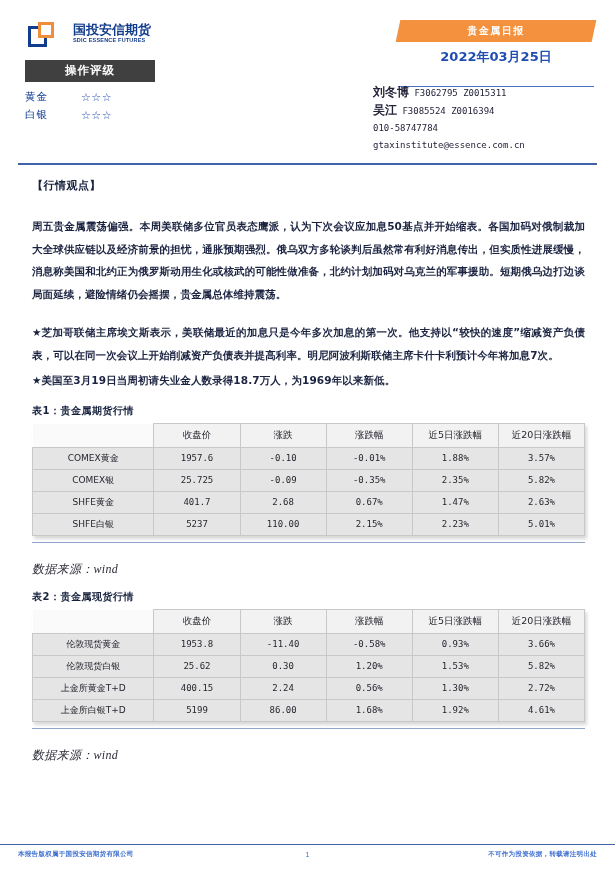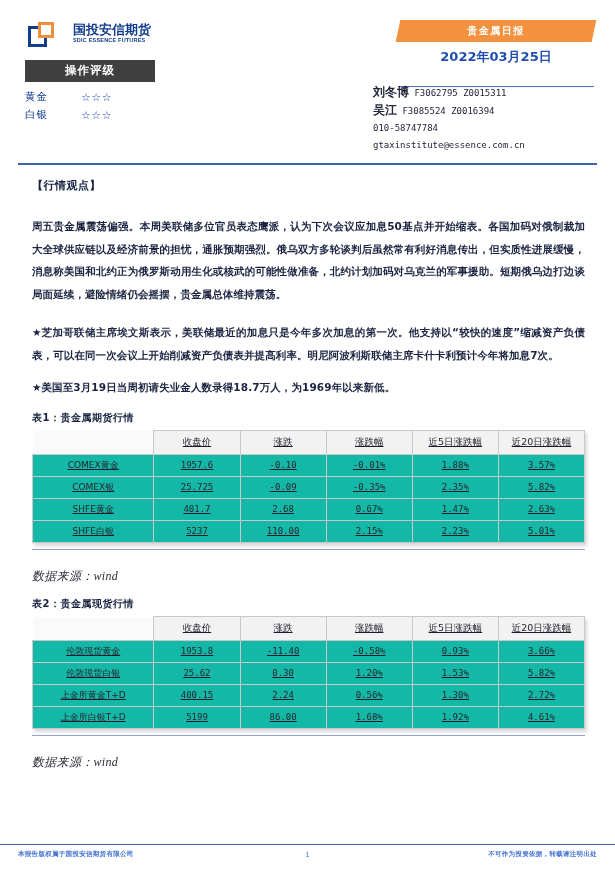--- a/index.html
+++ b/index.html
@@ -190,39 +190,38 @@
   .para {
     font-family: "DejaVu Sans", sans-serif;
     font-weight: bold;
     font-size: 10.5px;
     line-height: 22.5px;
     color: #1b2340;
     text-align: justify;
     margin: 0 0 16px 0;
     letter-spacing: 0.1px;
   }
-  .para.bullet { margin-bottom: 10px; }
+  .para.bullet { margin-bottom: 3px; }
   .para.last { margin-bottom: 0; }
 
   
   .table-section { margin-top: 12px; }
   .table-caption {
     font-family: "DejaVu Sans", sans-serif;
     font-weight: bold;
     font-size: 10px;
     color: #16213e;
     margin-bottom: 5px;
     letter-spacing: 0.5px;
   }
   table.quote {
     width: 100%;
     border-collapse: collapse;
-    background: #14b8a6;
+    background: #e5e5e5;
     box-shadow: 2px 3px 3px rgba(120,120,120,0.28);
-    text-decoration: underline;
   }
   table.quote th, table.quote td {
     border: 1px solid #c8c8c8;
     font-family: "DejaVu Sans Mono", monospace;
     font-size: 9px;
     text-align: center;
     padding: 4px 2px 4px 2px;
     color: #262630;
     white-space: nowrap;
   }

